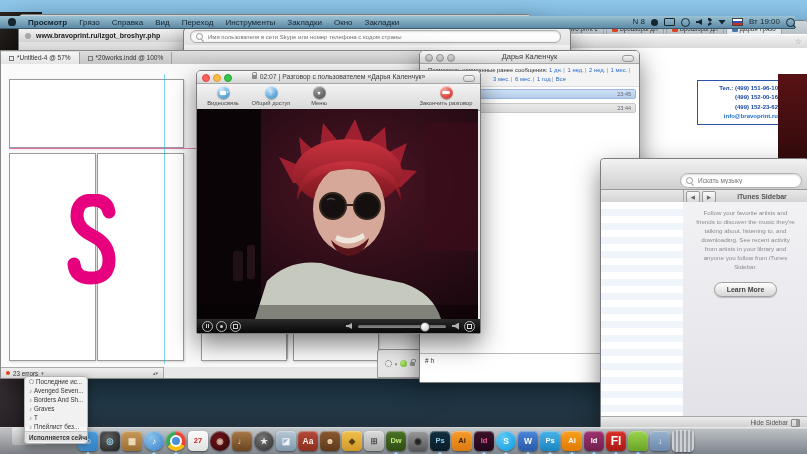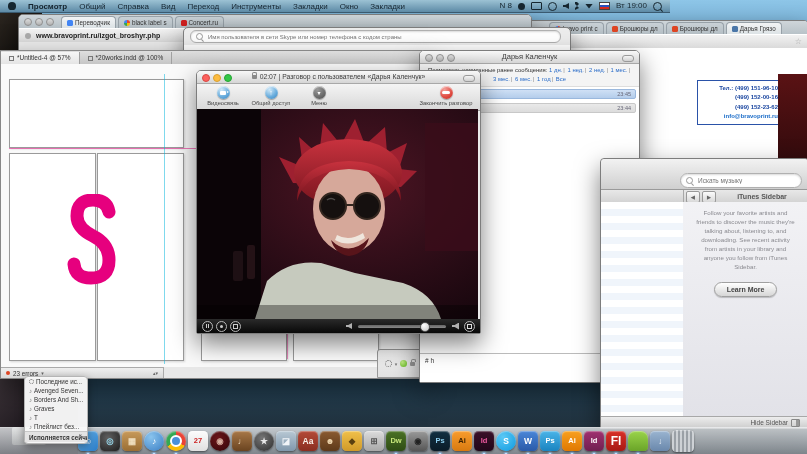--- a/index.html
+++ b/index.html
@@ -1,23 +1,23 @@
 <!DOCTYPE html>
 <html><head>
 <meta charset="utf-8">
 <style>
   html,body{margin:0;padding:0;background:#000;}
   #screen{position:relative;width:807px;height:454px;overflow:hidden;font-family:"Liberation Sans",sans-serif;background:linear-gradient(180deg,#8ec6e8 0px,#5f9cc8 70px,#3f7cab 150px,#2c5f8c 260px,#24485f 360px,#202830 454px);}
   .abs{position:absolute;}
   
-  #menubar{left:0;top:0;width:670px;height:12px;background:linear-gradient(#9cc2d4,#5d8aa6);border-bottom:1px solid #3a5a70;display:flex;align-items:center;font-size:8px;color:#14242f;z-index:40;}
+  #menubar{left:0;top:16px;width:795px;height:12px;background:linear-gradient(#9cc2d4,#5d8aa6);border-bottom:1px solid #3a5a70;display:flex;align-items:center;font-size:8px;color:#14242f;z-index:40;}
   #menubar .mitem{padding:0 6px;white-space:nowrap;}
   #menubar .appname{font-weight:bold;}
   #apple{width:8px;height:8px;margin:0 6px 0 8px;background:#16262f;border-radius:50% 50% 45% 45%;position:relative;}
-  #mstatus{margin-left:auto;display:flex;align-items:center;gap:6px;padding-right:8px;font-size:7.5px;}
+  #mstatus{margin-left:auto;display:flex;align-items:center;gap:6px;font-size:7.5px;}
   .sico{color:#16262f;font-size:8px;line-height:1;}
   #ruflag{width:9px;height:6px;border:0.5px solid #444;background:linear-gradient(#fff 0 33%,#2a52be 33% 66%,#d52b1e 66% 100%);}
   .lens{width:7px;height:7px;border:1.2px solid #16262f;border-radius:50%;position:relative;}
   .lens::after{content:"";position:absolute;right:-2px;bottom:-2px;width:3px;height:1.2px;background:#16262f;transform:rotate(45deg);}
   
   .window{position:absolute;background:#ececec;border:1px solid #7d7d7d;border-radius:5px 5px 2px 2px;box-shadow:0 10px 24px rgba(0,0,0,.5);}
   .titlebar{height:12px;background:linear-gradient(#f8f8f8,#d5d5d5);border-bottom:1px solid #a8a8a8;border-radius:4px 4px 0 0;position:relative;text-align:center;font-size:7.5px;color:#3c3c3c;line-height:12px;white-space:nowrap;overflow:hidden;}
   .tl{position:absolute;left:5px;top:3px;display:flex;gap:3px;}
   .tl i{width:6px;height:6px;border-radius:50%;background:linear-gradient(#dcdcdc,#b2b2b2);border:0.5px solid #909090;}
   .tl.colored i:nth-child(1){background:#fc605c;border-color:#d84742;}
@@ -409,21 +409,21 @@
     <div class="dmitem">
         <span class="dmicon">♪</span>
         <span>Плейлист без...</span>
       </div>
     <div id="dmfoot">Исполняется сейчас</div>
   </div>
 
   <div class="abs" id="menubar">
     <span id="apple"></span>
     <span class="mitem appname">Просмотр</span>
-    <span class="mitem">Общий</span>
+    <span class="mitem">Грязо</span>
     <span class="mitem">Справка</span>
     <span class="mitem">Вид</span>
     <span class="mitem">Переход</span>
     <span class="mitem">Инструменты</span>
     <span class="mitem">Закладки</span>
     <span class="mitem">Окно</span>
     <span class="mitem">Закладки</span>
     <span id="mstatus">
       <span class="sico">N 8</span>
       <span class="sico" style="width:7px;height:7px;border-radius:50%;background:#16262f;display:inline-block;"></span>

